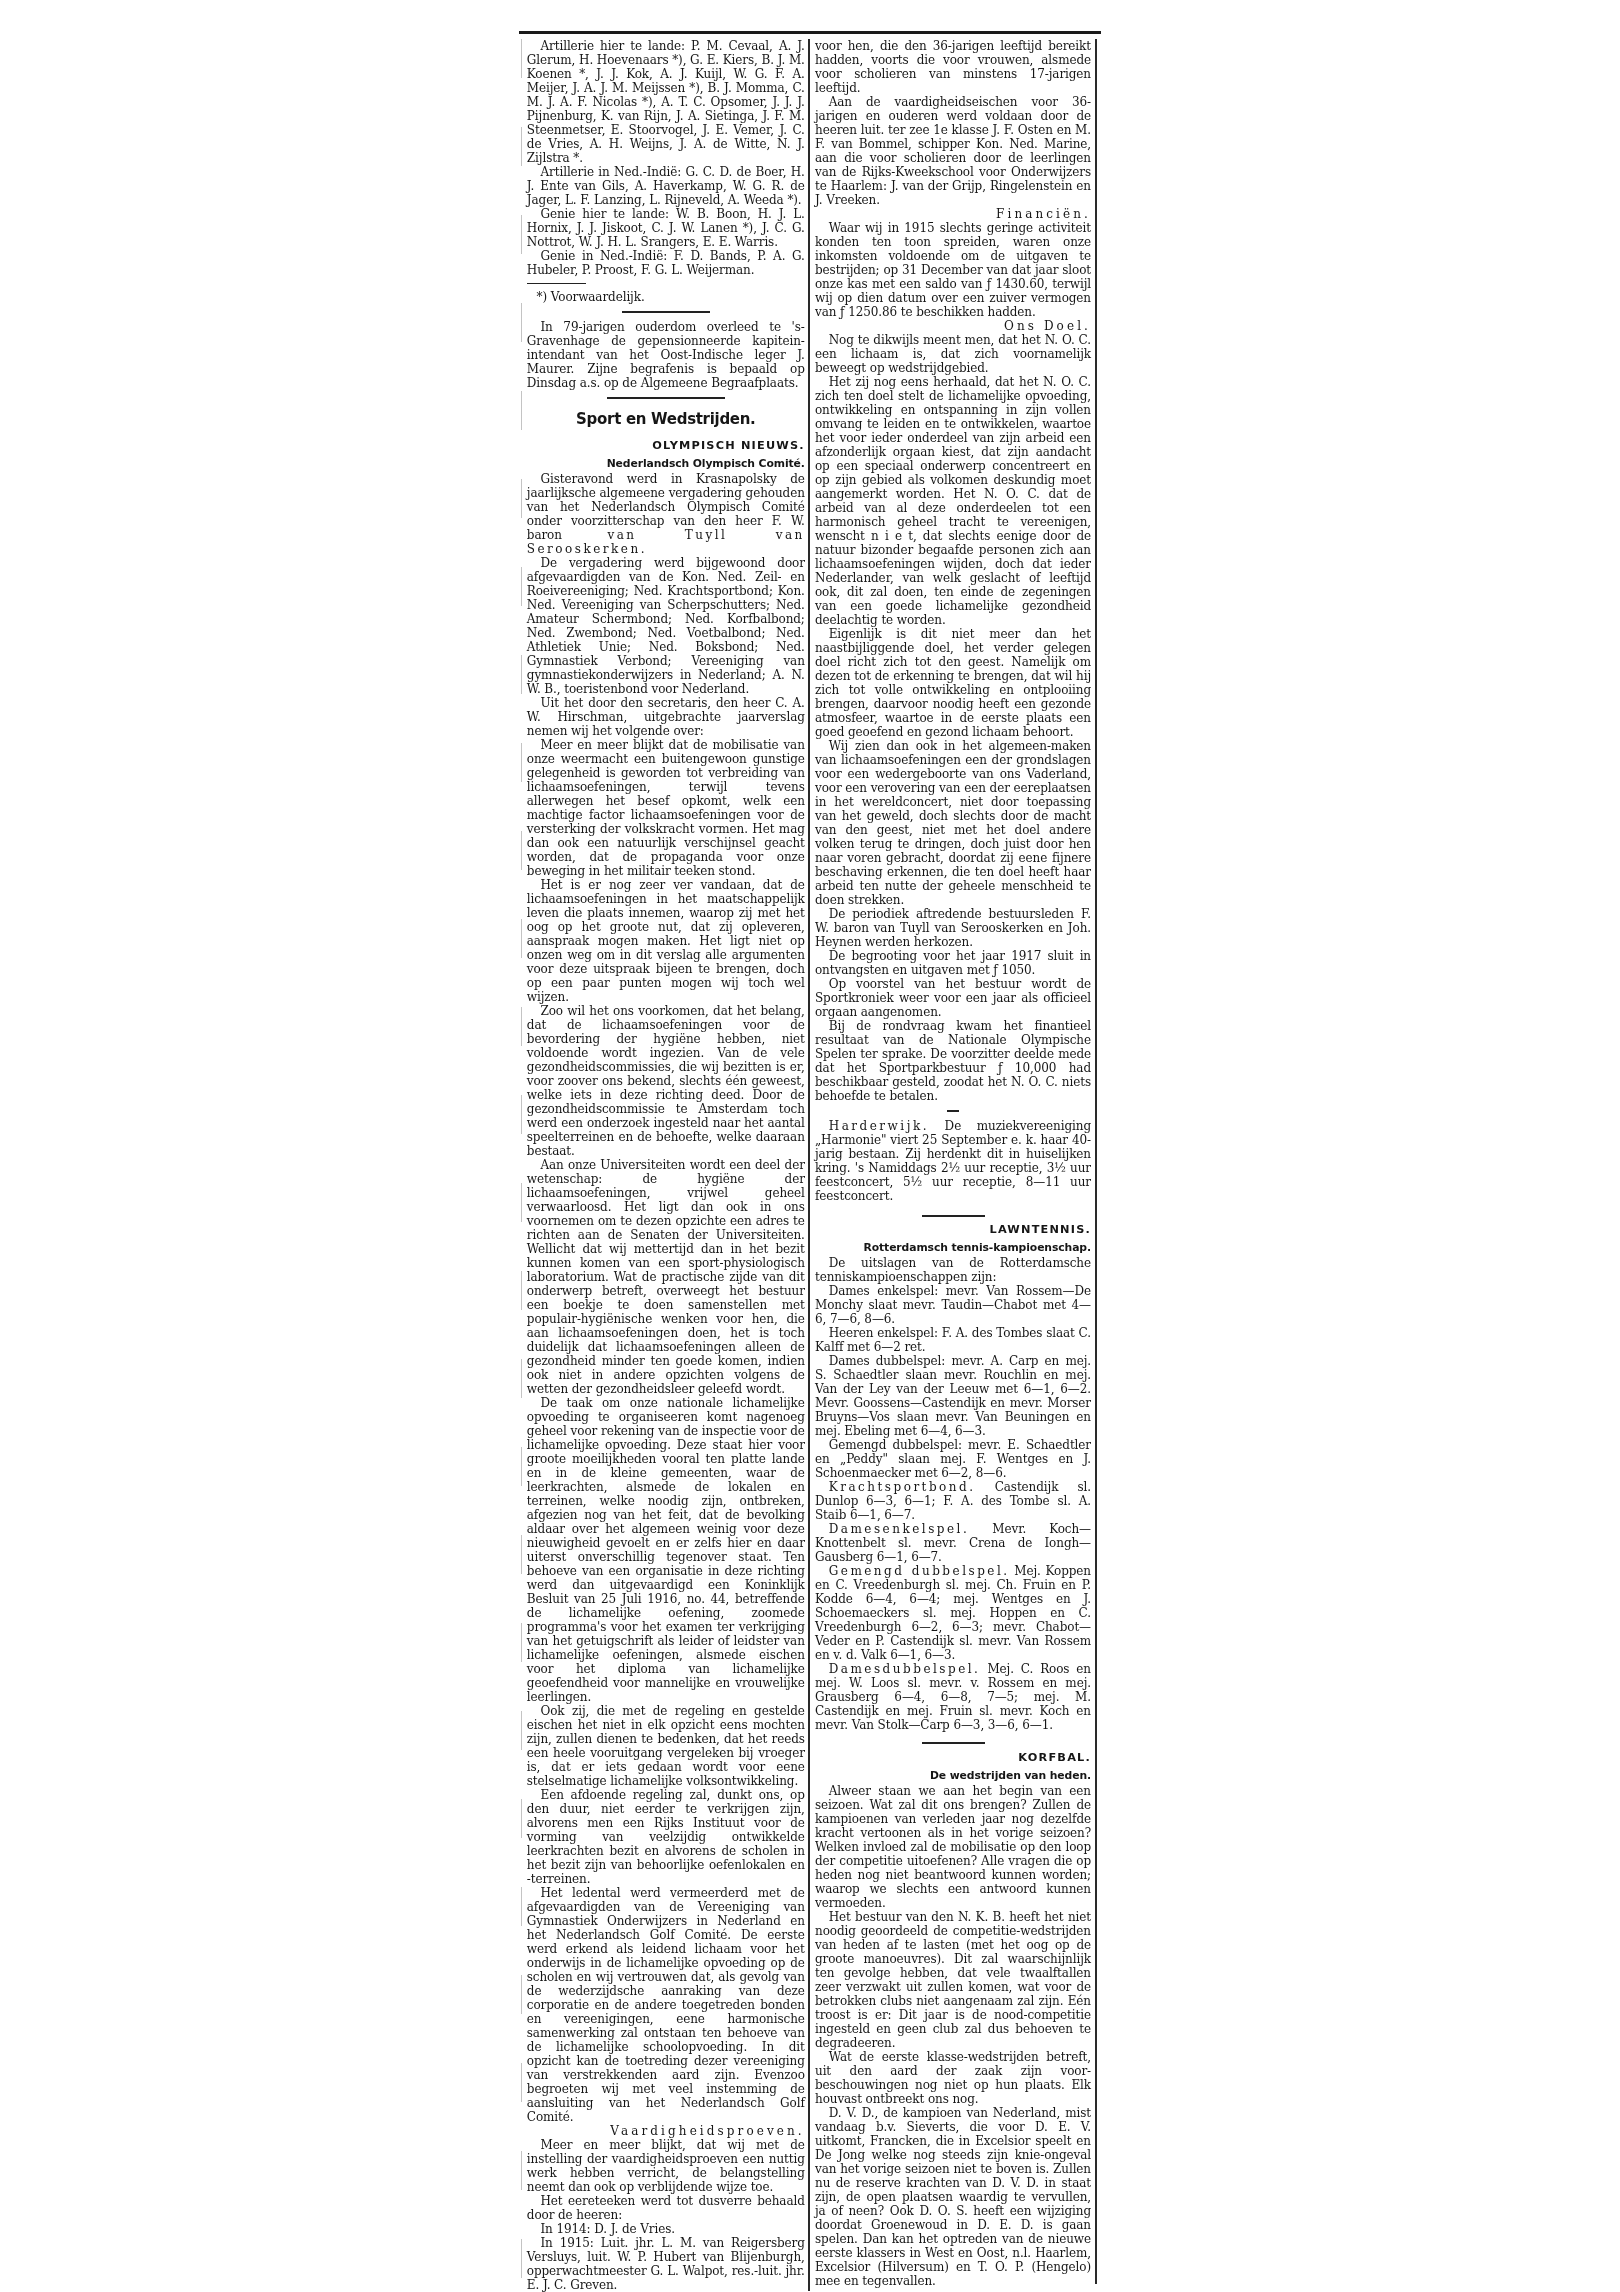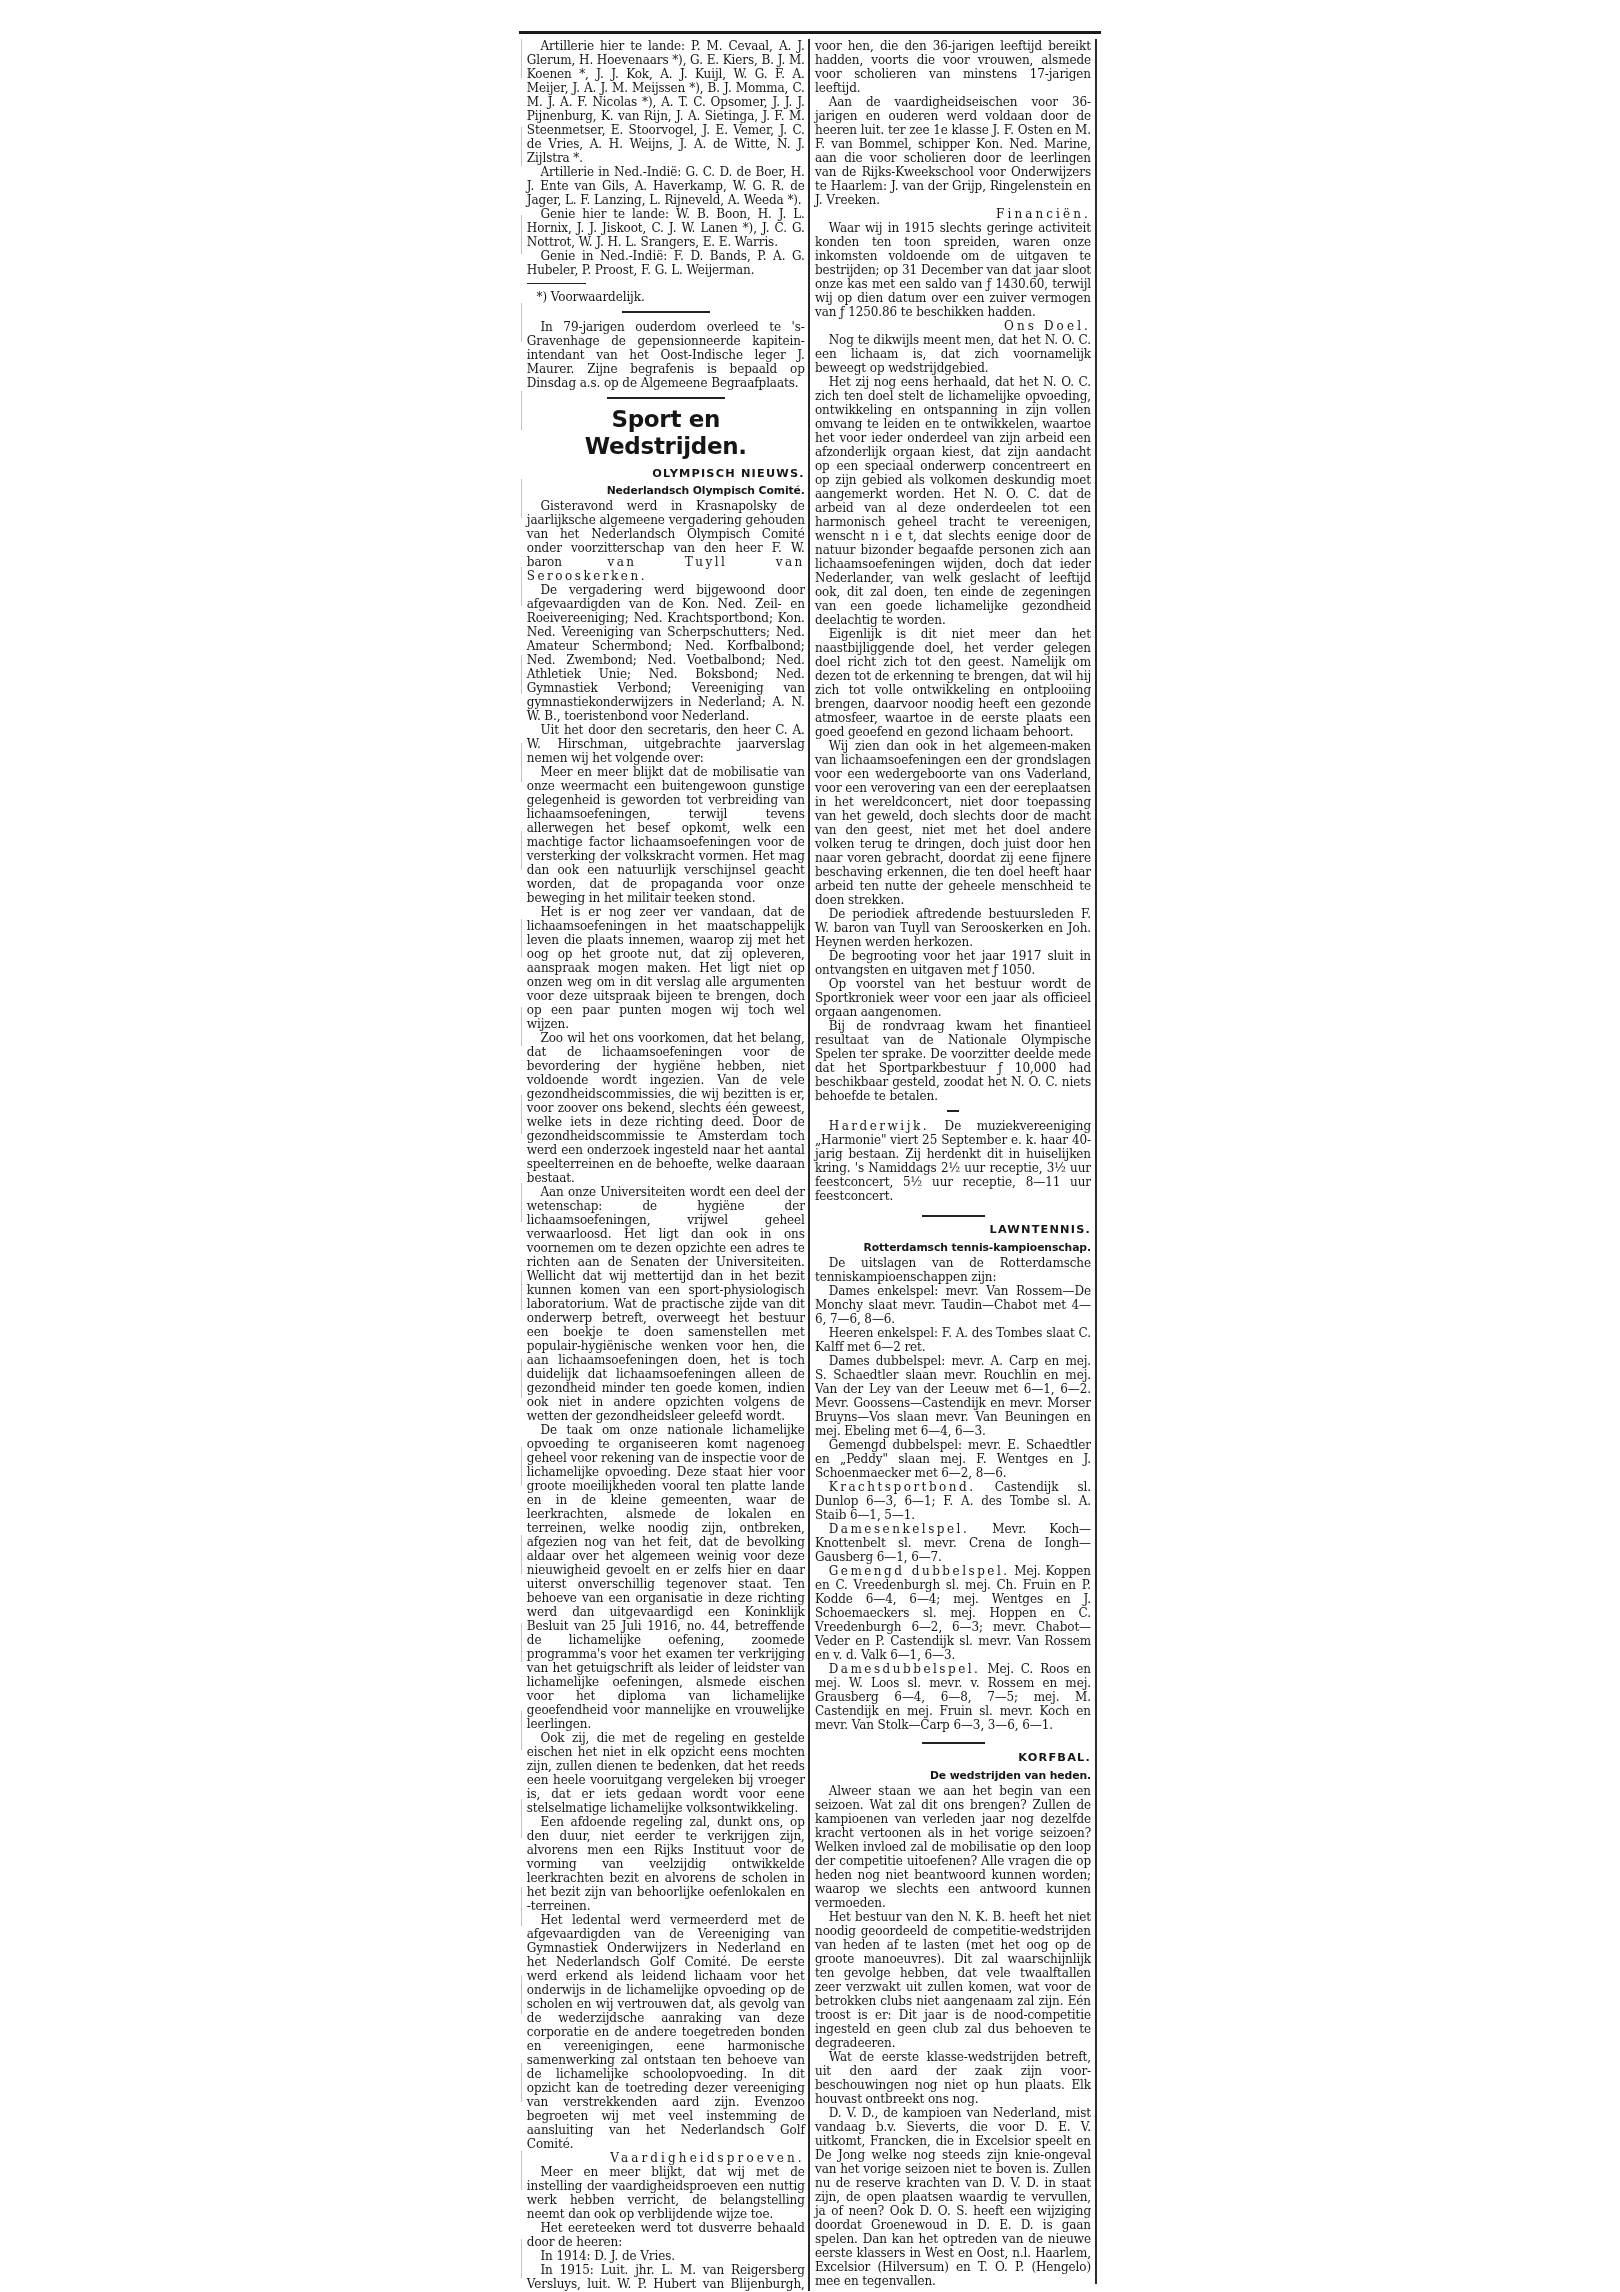--- a/index.html
+++ b/index.html
@@ -17,21 +17,21 @@
                  background:repeating-linear-gradient(#888 0 39px, transparent 39px 88px); opacity:.5; }
   p { margin:0; text-indent:13.7px; }
   p.noind { text-indent:0; }
   .spaced { letter-spacing:3.1px; text-align:right; text-indent:0; }
   .sp { letter-spacing:2.5px; }
   .short-rule { width:59px; height:1.5px; background:#222; margin:5.9px 0 5.9px 0; }
   .note { text-indent:9.8px; }
   .center-rule { height:2px; background:#222; margin:6.9px auto 6.9px auto; }
   .section-title { font-family:"DejaVu Sans","Liberation Sans",sans-serif; font-weight:bold;
                    text-align:center; text-indent:0; }
-  .big-title { font-size:23px; line-height:27.4px; margin:3.9px 0 5.9px 0; letter-spacing:-0.3px; }
+  .big-title { font-size:15px; line-height:27.4px; margin:3.9px 0 5.9px 0; letter-spacing:-0.3px; }
   .cap-title { font-size:11.3px; letter-spacing:1.2px; margin:5.9px 0 3.9px 0;text-align:right; }
   .sub-title { font-size:10.8px; margin:2px 0 1px 0;text-align:right; }
 </style>
 </head>
 <body>
 
 <div class="page">
   <div class="top-rule"></div>
   <div class="left-margin"></div>
   <div class="col-rule"></div>
@@ -88,21 +88,21 @@
     <p><span class="sp">Harderwijk.</span> <span>De muziekvereeniging „Harmonie" viert 25 September e. k. haar 40-jarig bestaan. Zij herdenkt dit in huiselijken kring. 's Namiddags 2½ uur receptie, 3½ uur feestconcert, 5½ uur receptie, 8—11 uur feestconcert.</span></p>
     <div class="center-rule" style="width:63px; margin-top:11.8px;"></div>
 
     <div class="section-title cap-title">LAWNTENNIS.</div>
     <div class="section-title sub-title">Rotterdamsch tennis-kampioenschap.</div>
     <p>De uitslagen van de Rotterdamsche tenniskampioenschappen zijn:</p>
     <p>Dames enkelspel: mevr. Van Rossem—De Monchy slaat mevr. Taudin—Chabot met 4—6, 7—6, 8—6.</p>
     <p>Heeren enkelspel: F. A. des Tombes slaat C. Kalff met 6—2 ret.</p>
     <p>Dames dubbelspel: mevr. A. Carp en mej. S. Schaedtler slaan mevr. Rouchlin en mej. Van der Ley van der Leeuw met 6—1, 6—2. Mevr. Goossens—Castendijk en mevr. Morser Bruyns—Vos slaan mevr. Van Beuningen en mej. Ebeling met 6—4, 6—3.</p>
     <p>Gemengd dubbelspel: mevr. E. Schaedtler en „Peddy" slaan mej. F. Wentges en J. Schoenmaecker met 6—2, 8—6.</p>
-    <p><span class="sp">Krachtsportbond.</span> <span>Castendijk sl. Dunlop 6—3, 6—1; F. A. des Tombe sl. A. Staib 6—1, 5—1.</span></p>
+    <p><span class="sp">Krachtsportbond.</span> <span>Castendijk sl. Dunlop 6—3, 6—1; F. A. des Tombe sl. A. Staib 6—1, 6—7.</span></p>
     <p><span class="sp">Damesenkelspel.</span> <span>Mevr. Koch—Knottenbelt sl. mevr. Crena de Iongh—Gausberg 6—1, 6—7.</span></p>
     <p><span class="sp">Gemengd dubbelspel.</span> <span>Mej. Koppen en C. Vreedenburgh sl. mej. Ch. Fruin en P. Kodde 6—4, 6—4; mej. Wentges en J. Schoemaeckers sl. mej. Hoppen en C. Vreedenburgh 6—2, 6—3; mevr. Chabot—Veder en P. Castendijk sl. mevr. Van Rossem en v. d. Valk 6—1, 6—3.</span></p>
     <p><span class="sp">Damesdubbelspel.</span> <span>Mej. C. Roos en mej. W. Loos sl. mevr. v. Rossem en mej. Grausberg 6—4, 6—8, 7—5; mej. M. Castendijk en mej. Fruin sl. mevr. Koch en mevr. Van Stolk—Carp 6—3, 3—6, 6—1.</span></p>
     <div class="center-rule" style="width:63px; margin-top:9.8px;"></div>
 
     <div class="section-title cap-title">KORFBAL.</div>
     <div class="section-title sub-title">De wedstrijden van heden.</div>
     <p>Alweer staan we aan het begin van een seizoen. Wat zal dit ons brengen? Zullen de kampioenen van verleden jaar nog dezelfde kracht vertoonen als in het vorige seizoen? Welken invloed zal de mobilisatie op den loop der competitie uitoefenen? Alle vragen die op heden nog niet beantwoord kunnen worden; waarop we slechts een antwoord kunnen vermoeden.</p>
     <p>Het bestuur van den N. K. B. heeft het niet noodig geoordeeld de competitie-wedstrijden van heden af te lasten (met het oog op de groote manoeuvres). Dit zal waarschijnlijk ten gevolge hebben, dat vele twaalftallen zeer verzwakt uit zullen komen, wat voor de betrokken clubs niet aangenaam zal zijn. Eén troost is er: Dit jaar is de nood-competitie ingesteld en geen club zal dus behoeven te degradeeren.</p>
     <p>Wat de eerste klasse-wedstrijden betreft, uit den aard der zaak zijn voor-beschouwingen nog niet op hun plaats. Elk houvast ontbreekt ons nog.</p>

